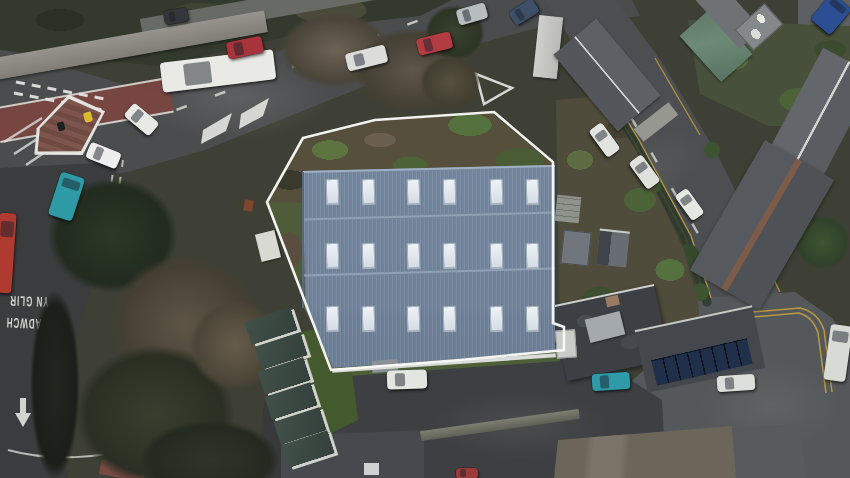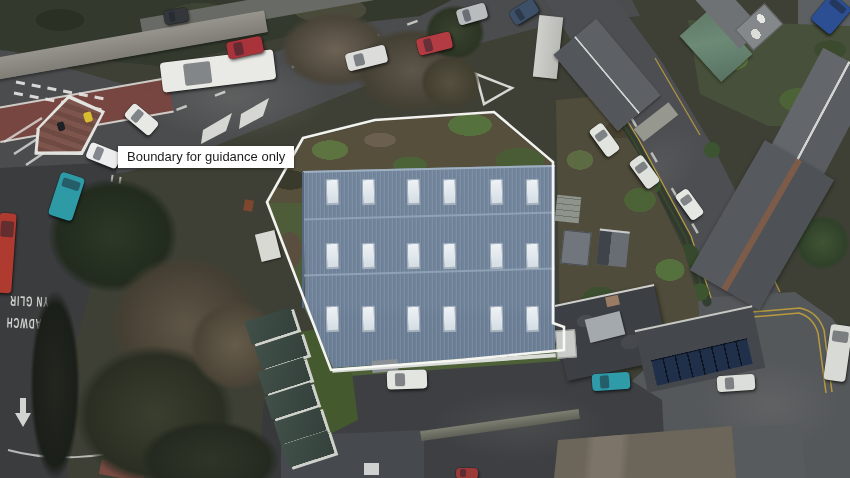--- a/index.html
+++ b/index.html
@@ -195,15 +195,14 @@
       <div class="road-text" style="left: 86px; top: 229px; font-size: 10.5px; transform: translate(-50%, -50%) rotate(184deg) scaleY(1.75);">CLEAR</div>
       <div class="road-text" style="left: 96px; top: 258px; font-size: 10.5px; transform: translate(-50%, -50%) rotate(184deg) scaleY(1.75);">KEEP</div>
       <div class="road-text" style="left: 29px; top: 301px; font-size: 8px; transform: translate(-50%, -50%) rotate(182deg) scaleY(1.75);">YN GLIR</div>
       <div class="road-text" style="left: 27px; top: 323px; font-size: 8px; transform: translate(-50%, -50%) rotate(182deg) scaleY(1.75);">CADWCH</div>
     </div>
 
   <svg class="z50" width="850" height="478" viewBox="0 0 850 478">
     <polygon points="303,138 375,120 494,112 553,162 553,323 564,327 564,350 460,360 331,370 267,202" fill="none" stroke="#fafaf7" stroke-width="2.6" opacity=".96"></polygon>
   </svg>
 
-  <div class="boundary-label">Boundary for guidance only</div>
 
 </div>
 
 </body></html>

